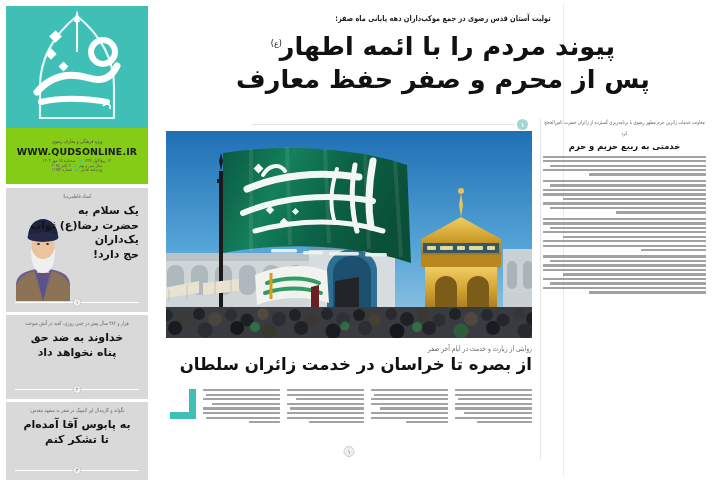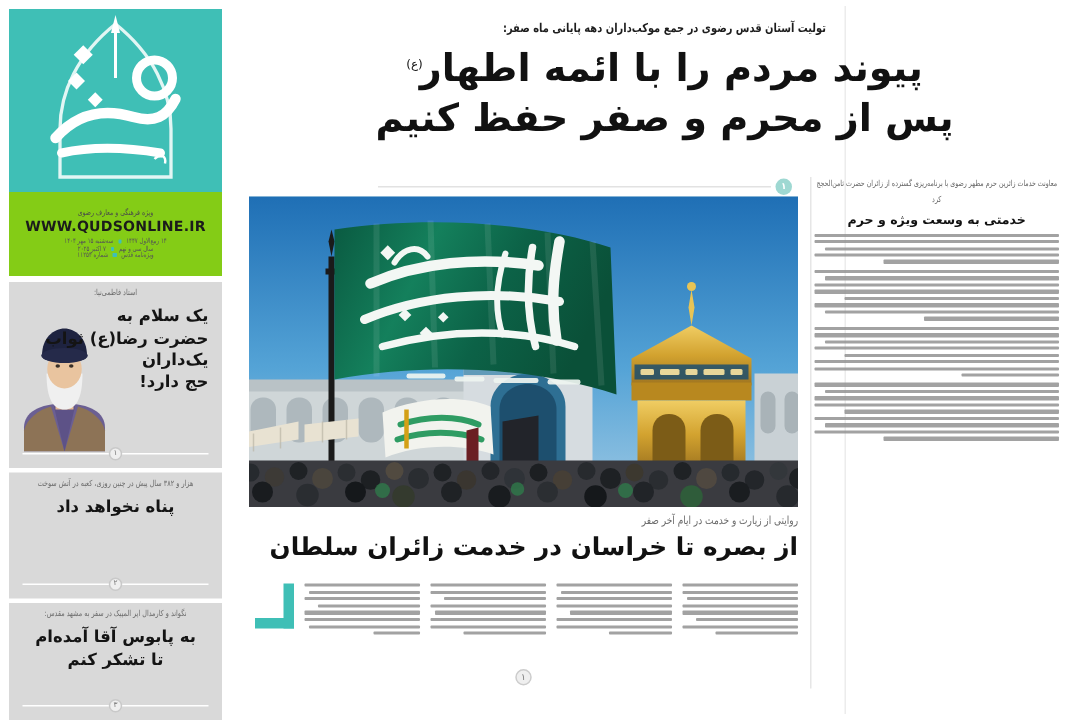--- a/index.html
+++ b/index.html
@@ -286,20 +286,21 @@
           <path d="M16 22 C16 10 24 4 31 4 C38 4 46 10 46 22 C46 25 42 26 31 26 C20 26 16 25 16 22 Z" fill="#1e2340"></path>
           <ellipse cx="31" cy="22" rx="15.5" ry="5" fill="#252a4a"></ellipse>
         </svg>
         <div class="tz-rule"></div>
         <div class="tz-badge">۱</div>
       </div>
 
       <div class="teaser t2">
         <div class="tz-kicker multi">هزار و ۳۸۲ سال پیش در چنین روزی، کعبه در آتش سوخت</div>
         <div class="tz-title">
+          <span style="display:block">خداوند به ضد حق</span>
           <span style="display:block">پناه نخواهد داد</span>
         </div>
         <div class="tz-rule"></div>
         <div class="tz-badge">۲</div>
       </div>
 
       <div class="teaser t3">
         <div class="tz-kicker multi">نگواند و کارمدال اپر المپیک در سفر به مشهد مقدس:</div>
         <div class="tz-title">
           <span style="display:block">به پابوس آقا آمده‌ام</span>
@@ -313,29 +314,29 @@
   </aside>
 
   <div class="rail-divider"></div>
 
   <main class="main">
 
     <div class="head-zone">
       <div class="overline">تولیت آستان قدس رضوی در جمع موکب‌داران دهه پایانی ماه صفر:</div>
       <h1 class="big-head">
         <span class="ln"><span>پیوند مردم را با ائمه اطهار</span><span class="honorific">(ع)</span></span>
-        <span class="ln">پس از محرم و صفر حفظ کنیم</span>
+        <span class="ln">پس از محرم و صفر حفظ معارف</span>
       </h1>
     </div>
 
     <div class="cols">
 
       <section class="sidecol">
         <div class="sc-kicker">معاونت خدمات زائرین حرم مطهر رضوی با برنامه‌ریزی گسترده از زائران حضرت ثامن‌الحجج کرد</div>
-        <h2 class="sc-title">خدمتی به وسعت ویژه و حرم</h2>
+        <h2 class="sc-title">خدمتی به ربیع حریم و حرم</h2>
         <div class="sc-body">
           <div class="fake-par">
             <div class="fl s1"></div>
               <div class="fl s1"></div>
               <div class="fl s2"></div>
             <div class="fl s1"></div>
               <div class="fl s4"></div>
           </div>
           <div class="fake-par">
             <div class="fl s1"></div>

